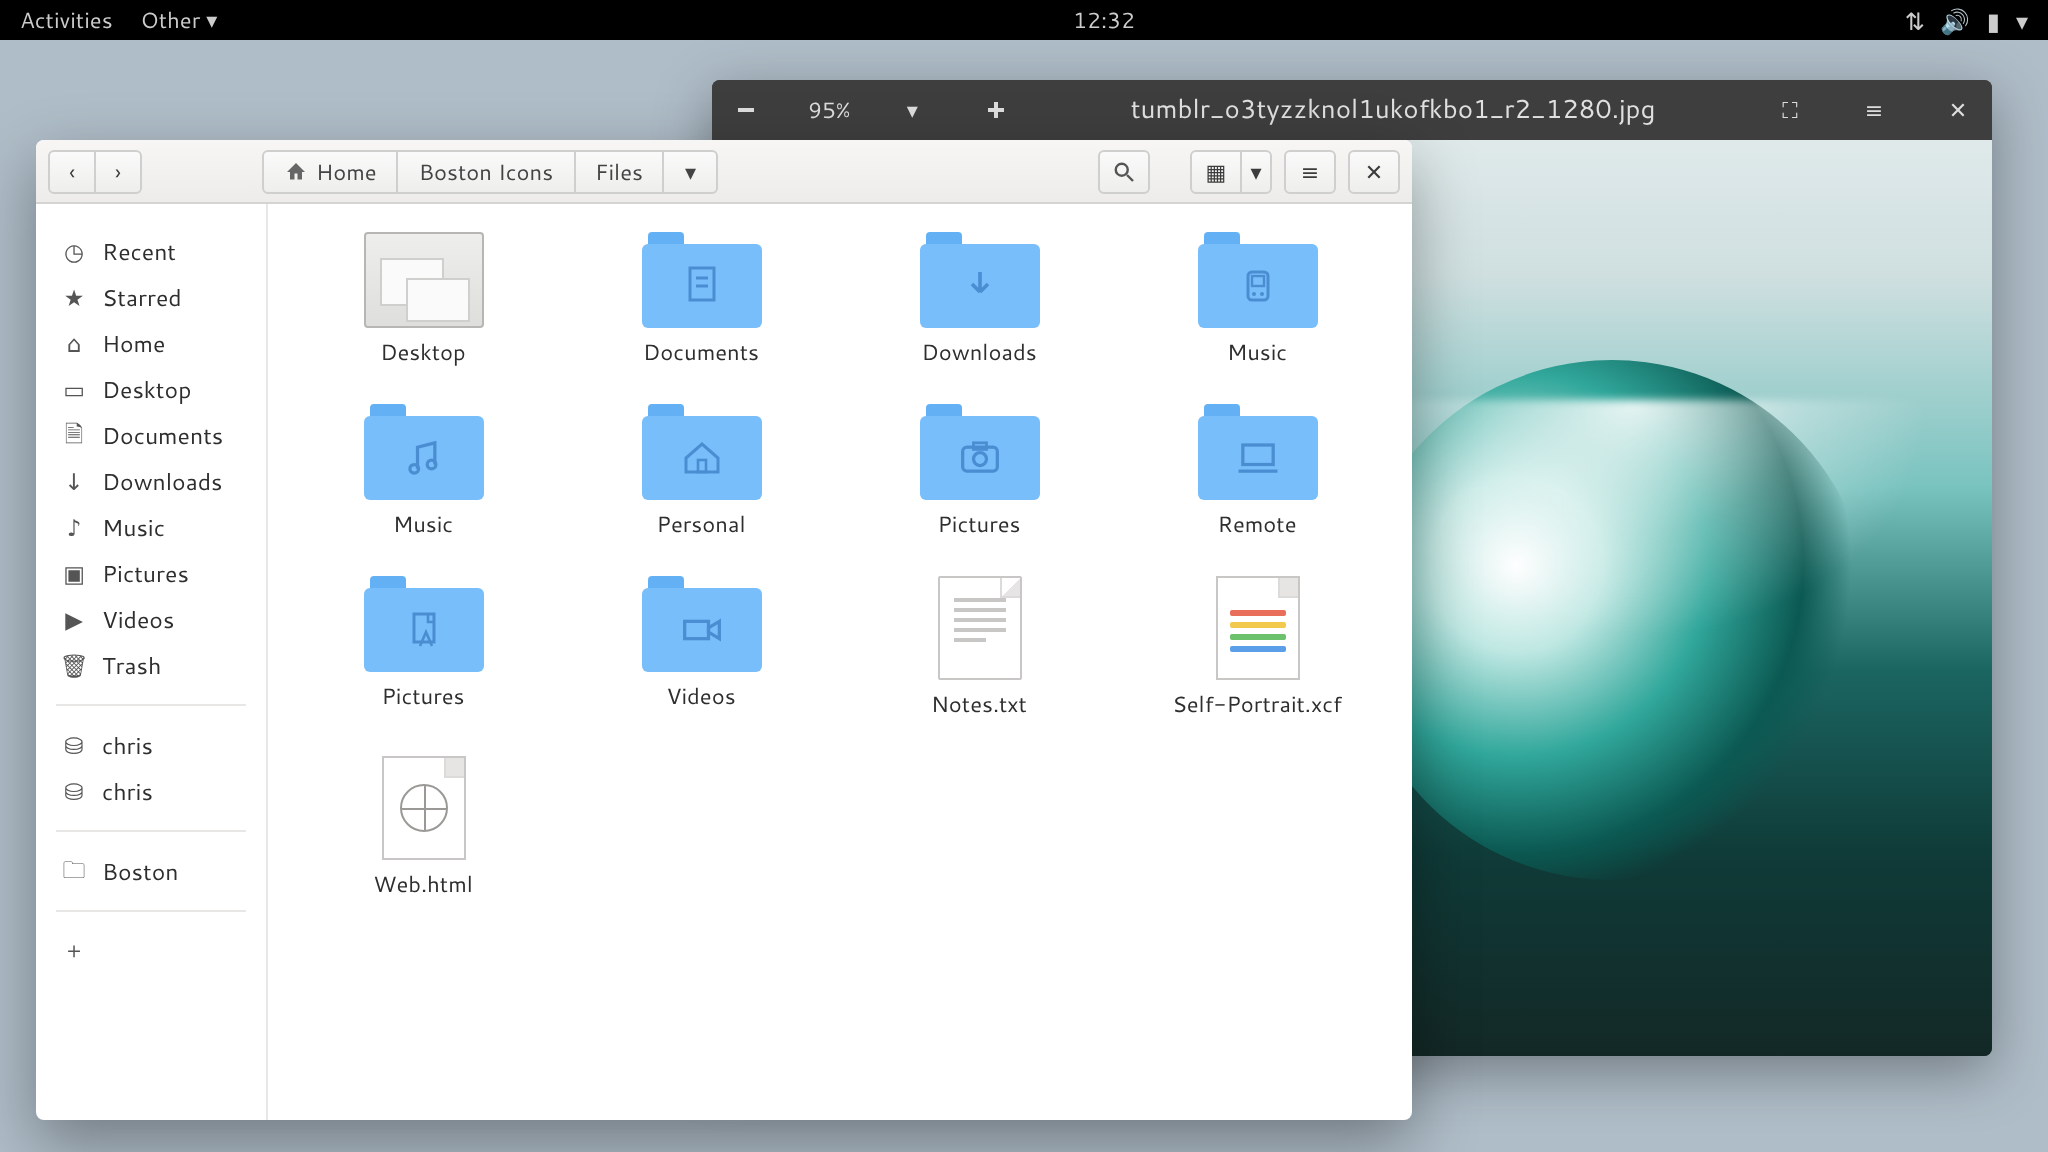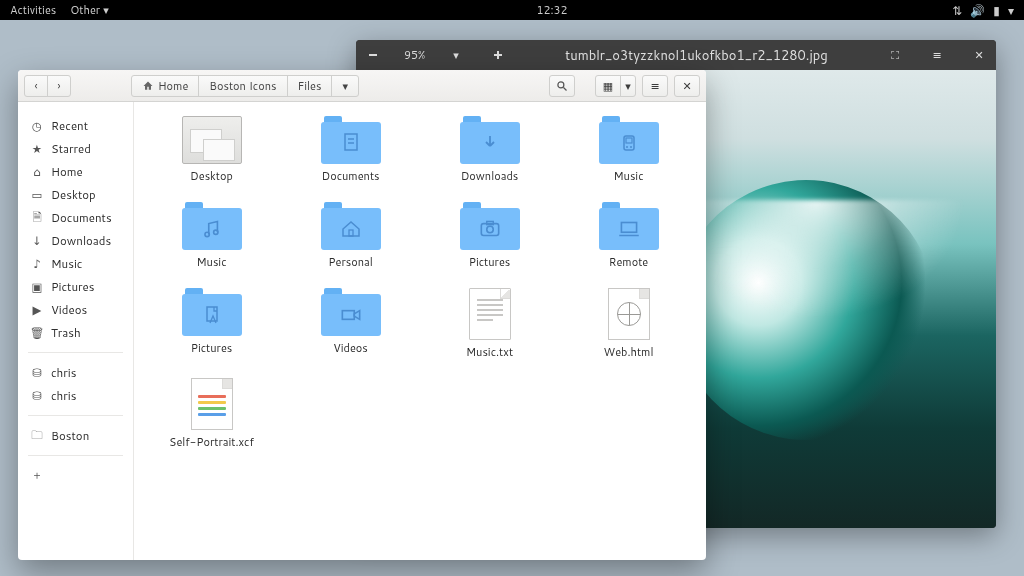--- a/index.html
+++ b/index.html
@@ -360,37 +360,37 @@
 
       <div class="fi">
         <div class="docfile">
             <div class="corner"></div>
             <div class="line"></div>
             <div class="line"></div>
             <div class="line"></div>
             <div class="line"></div>
             <div class="line" style="width:65%"></div>
           </div>
-        <span class="fname">Music.txt</span>
-      </div>
-
-      <div class="fi">
-        <div class="html">
-            <div class="corner"></div>
-            <div class="globe"></div>
-          </div>
-        <span class="fname">Web.html</span>
+        <span class="fname">Notes.txt</span>
       </div>
 
       <div class="fi">
         <div class="xcf">
             <div class="corner"></div>
             <div class="bar r"></div>
             <div class="bar y"></div>
             <div class="bar g"></div>
             <div class="bar b"></div>
           </div>
         <span class="fname">Self-Portrait.xcf</span>
       </div>
 
+      <div class="fi">
+        <div class="html">
+            <div class="corner"></div>
+            <div class="globe"></div>
+          </div>
+        <span class="fname">Web.html</span>
+      </div>
+
     </div>
   </div>
 </div>
 
 </body></html>

